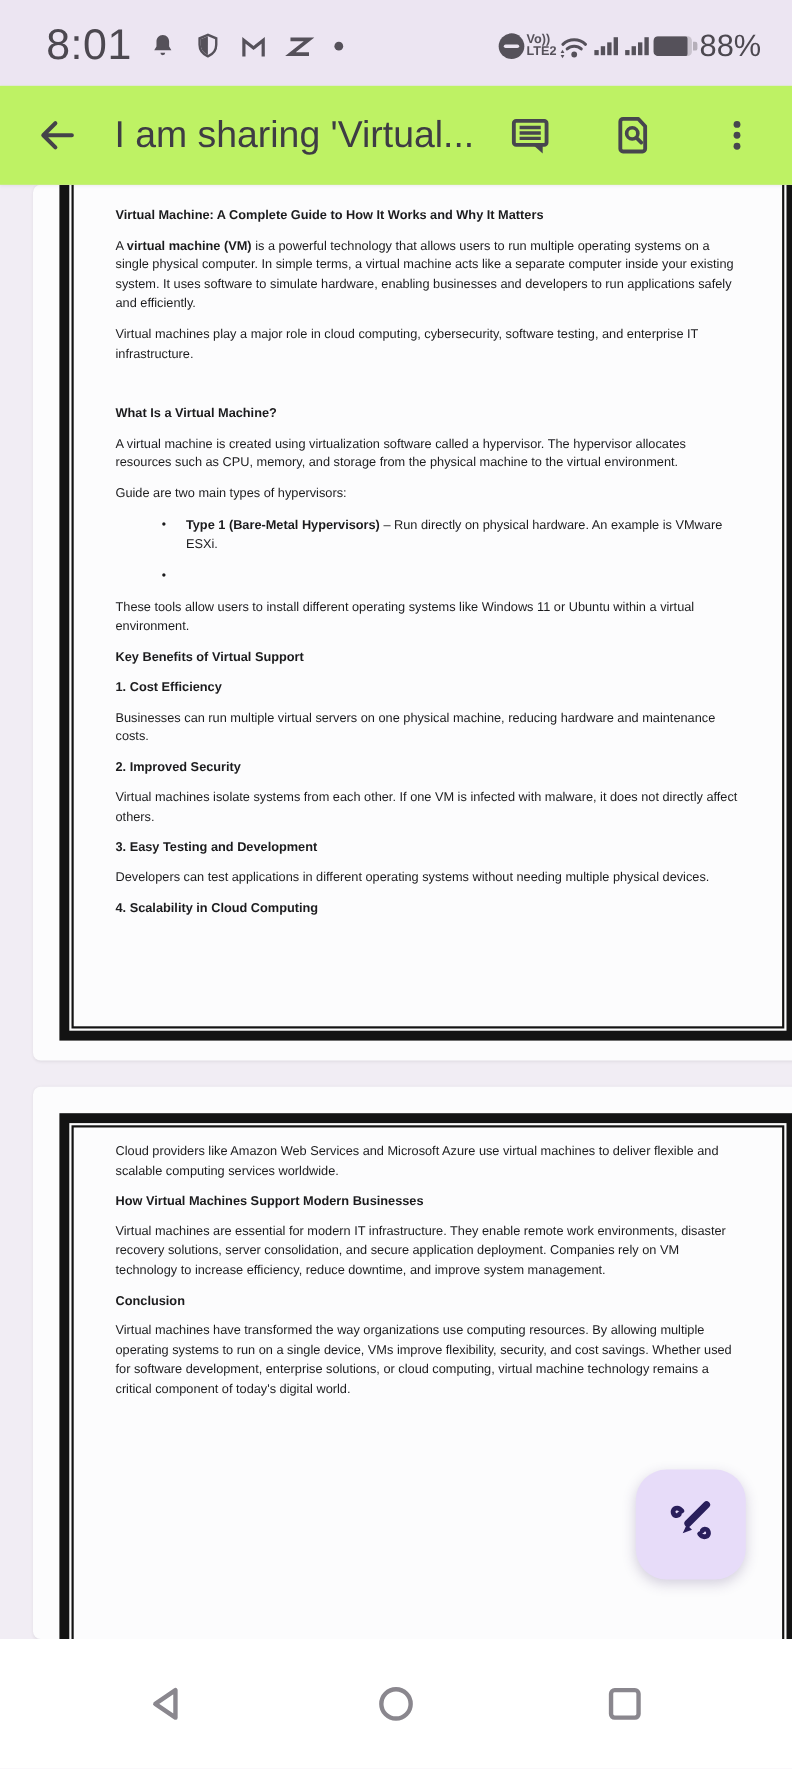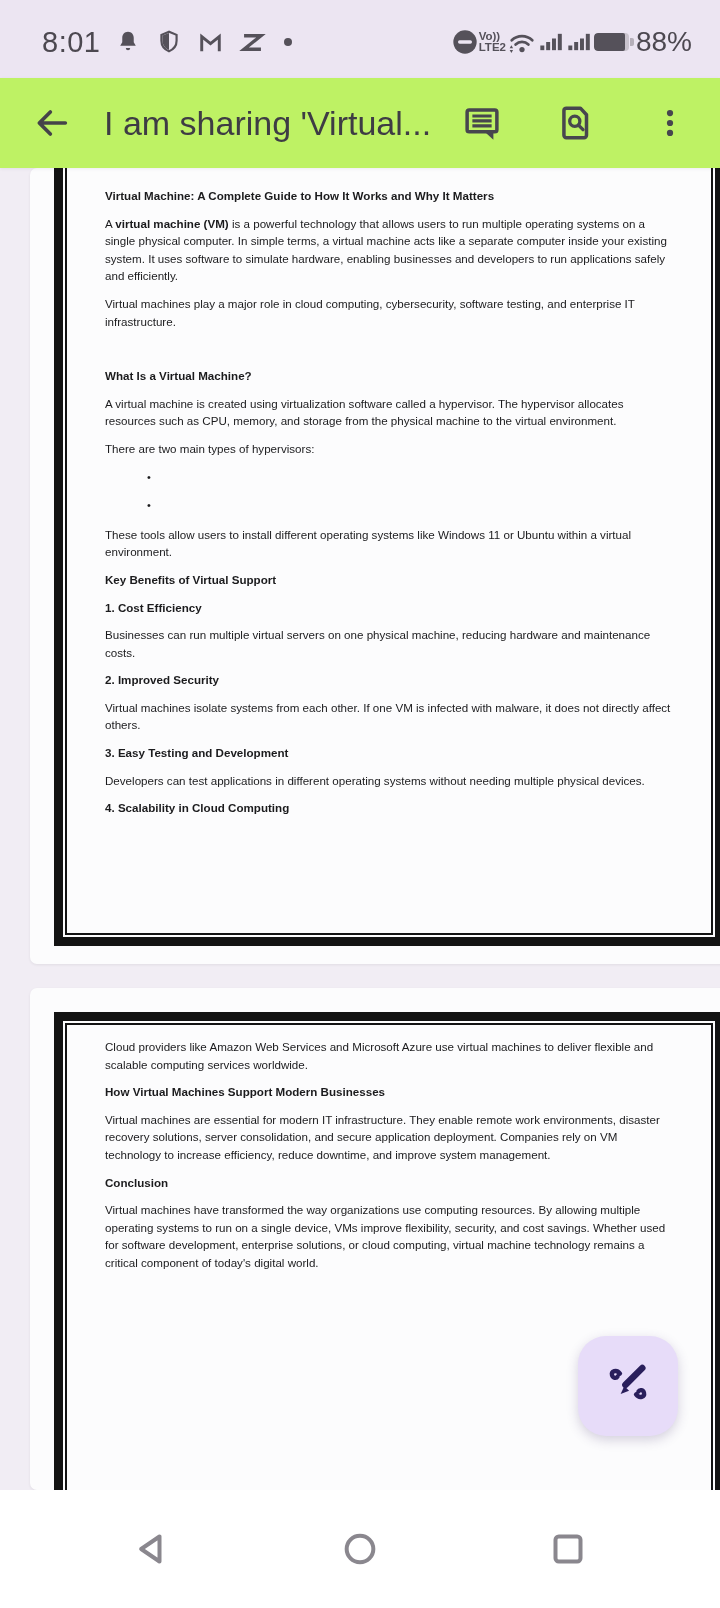--- a/index.html
+++ b/index.html
@@ -13,21 +13,21 @@
   
   .statusbar {
     position:absolute; top:0; left:0; right:0; height:78px;
     background:#ECE5F2;
     display:flex; align-items:center; justify-content:space-between;
     padding:6px 28px 0 42px;
     color:#4C4850;
   }
   .sb-left { display:flex; align-items:center; gap:15px; }
   .sb-right { display:flex; align-items:center; gap:0; }
-  .sb-time { font-size:29px; letter-spacing:.5px; }
+  .sb-time { font-size:39px; letter-spacing:.5px; }
   .sb-ic { display:flex; align-items:center; }
   .volte { display:flex; flex-direction:column; align-items:flex-start; line-height:11px; font-size:11.5px; font-weight:bold; color:#55515A; }
   .sb-pct { font-size:28px; margin-left:2px; }
   .battery { position:relative; width:40px; height:18px; }
   .battery .body { position:absolute; left:0; top:0; width:35px; height:18px; border-radius:4px; background:#C9C3CD; overflow:hidden; }
   .battery .fill { position:absolute; left:0; top:0; bottom:0; background:#55515A; border-radius:4px 2px 2px 4px; }
   .battery .cap { position:absolute; right:0; top:5px; width:4px; height:8px; border-radius:0 2px 2px 0; background:#B5AFB9; }
   
   .appbar {
     position:absolute; top:78px; left:0; right:0; height:90px;
@@ -198,23 +198,24 @@
     <div class="frame">
         <div class="frame-in"></div>
       </div>
     <div class="ptext">
         <p class="doc-h">Virtual Machine: A Complete Guide to How It Works and Why It Matters</p>
         <p class="doc-p"><span>A </span><b>virtual machine (VM)</b><span> is a powerful technology that allows users to run multiple operating systems on a single physical computer. In simple terms, a virtual machine acts like a separate computer inside your existing system. It uses software to simulate hardware, enabling businesses and developers to run applications safely and efficiently.</span></p>
         <p class="doc-p"><span>Virtual machines play a major role in cloud computing, cybersecurity, software testing, and enterprise IT infrastructure.</span></p>
         <div class="doc-sp"></div>
         <p class="doc-h">What Is a Virtual Machine?</p>
         <p class="doc-p"><span>A virtual machine is created using virtualization software called a hypervisor. The hypervisor allocates resources such as CPU, memory, and storage from the physical machine to the virtual environment.</span></p>
-        <p class="doc-p"><span>There are two main types of hypervisors:</span></p>
+        <p class="doc-p"><span>Guide are two main types of hypervisors:</span></p>
         <div class="doc-li">
           <span class="m">•</span>
+          <span class="t"><b>Type 1 (Bare-Metal Hypervisors)</b><span> – Run directly on physical hardware. An example is VMware ESXi.</span></span>
         </div>
         <div class="doc-li">
           <span class="m">•</span>
         </div>
         <p class="doc-p"><span>These tools allow users to install different operating systems like Windows 11 or Ubuntu within a virtual environment.</span></p>
         <p class="doc-h">Key Benefits of Virtual Support</p>
         <p class="doc-h">1. Cost Efficiency</p>
         <p class="doc-p"><span>Businesses can run multiple virtual servers on one physical machine, reducing hardware and maintenance costs.</span></p>
         <p class="doc-h">2. Improved Security</p>
         <p class="doc-p"><span>Virtual machines isolate systems from each other. If one VM is infected with malware, it does not directly affect others.</span></p>

